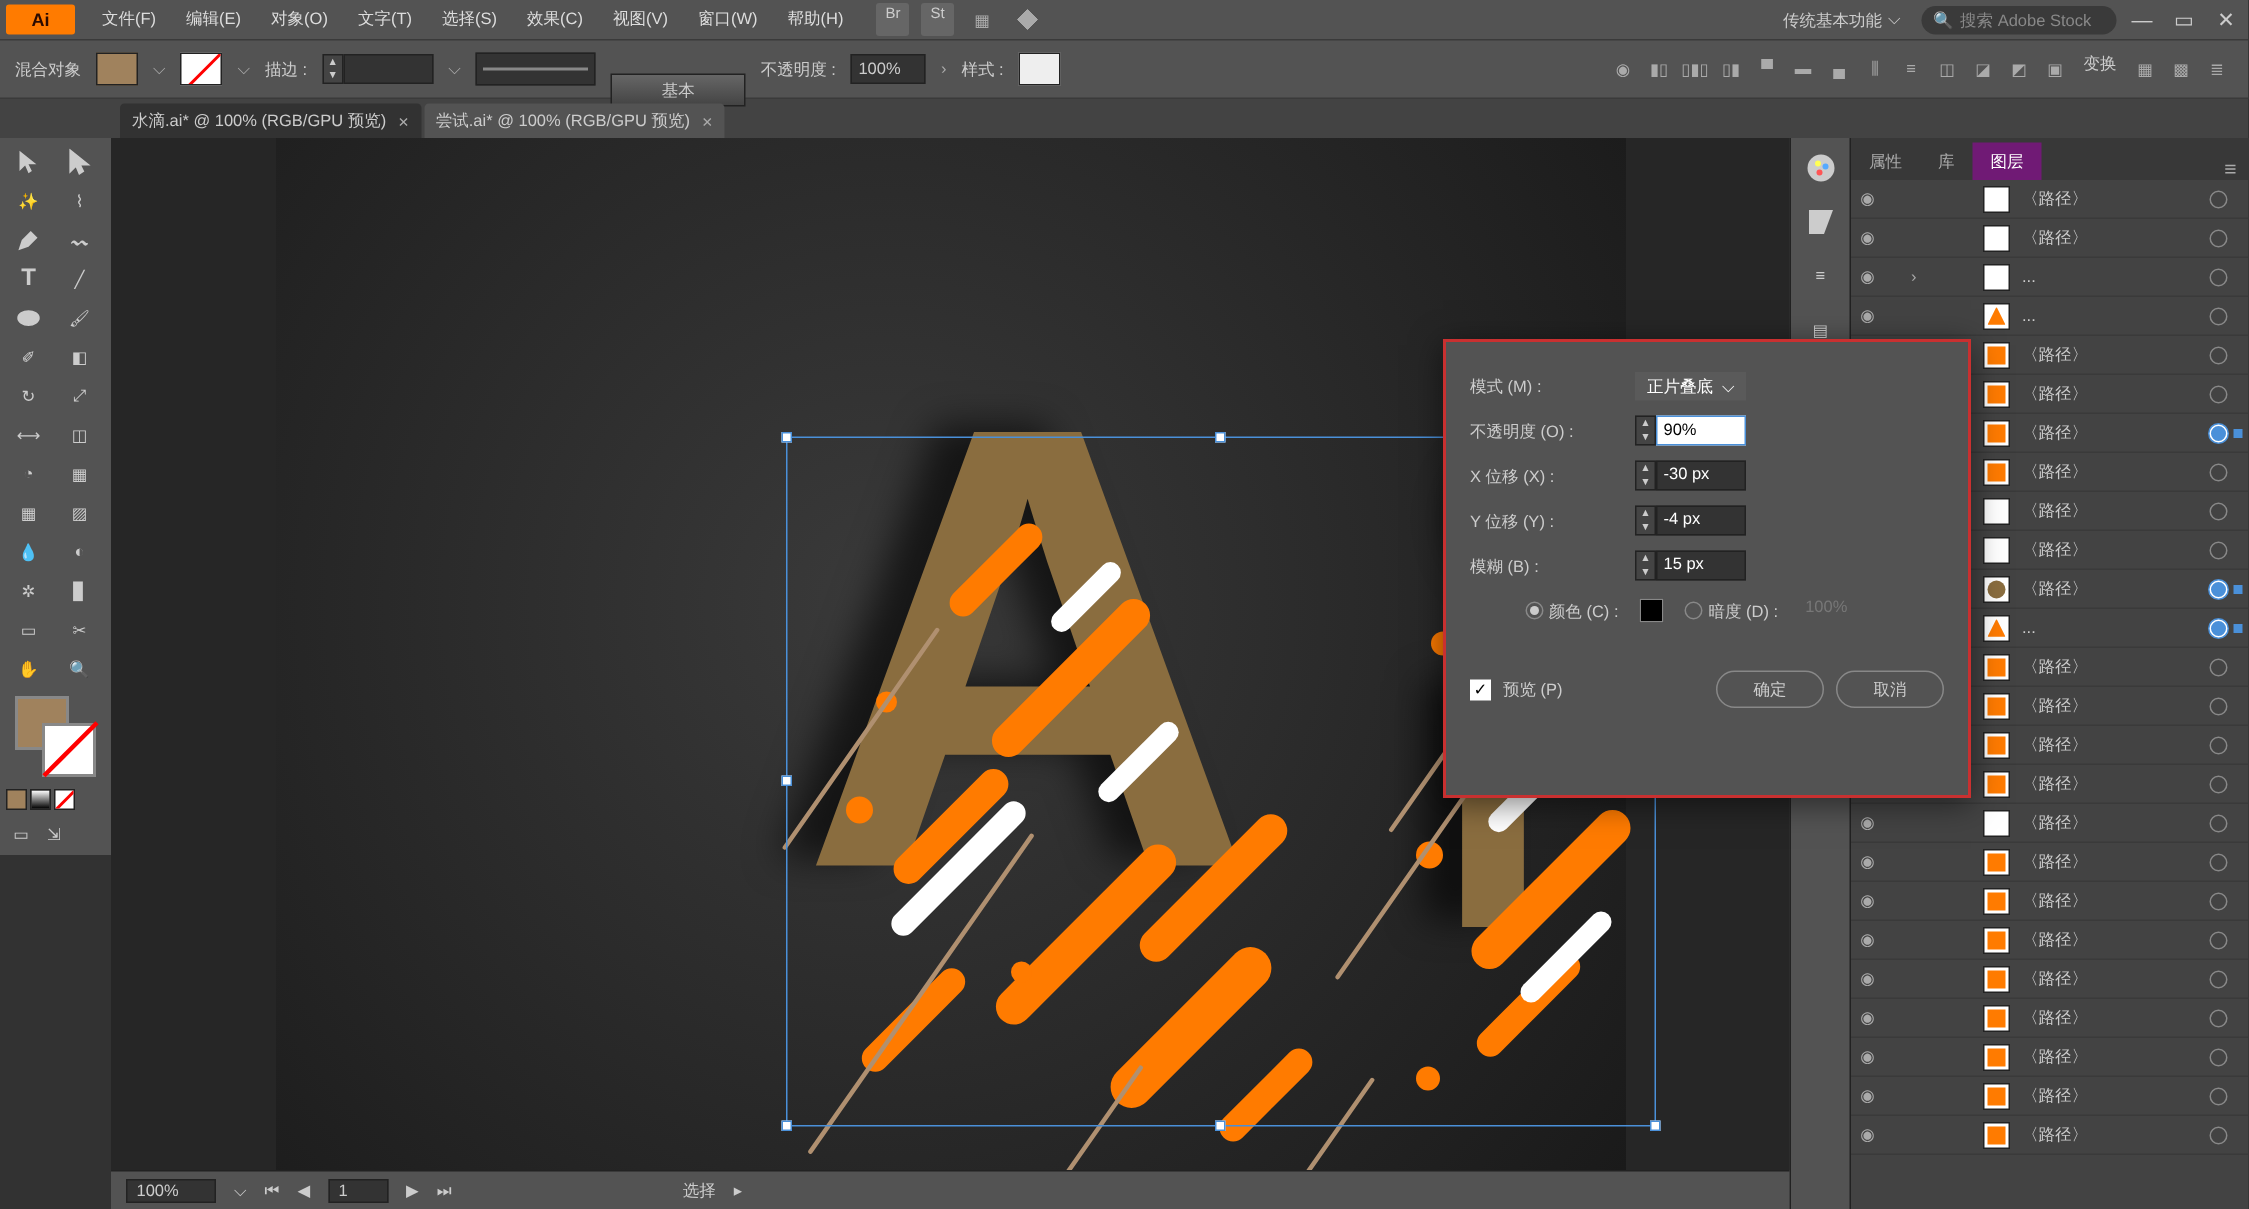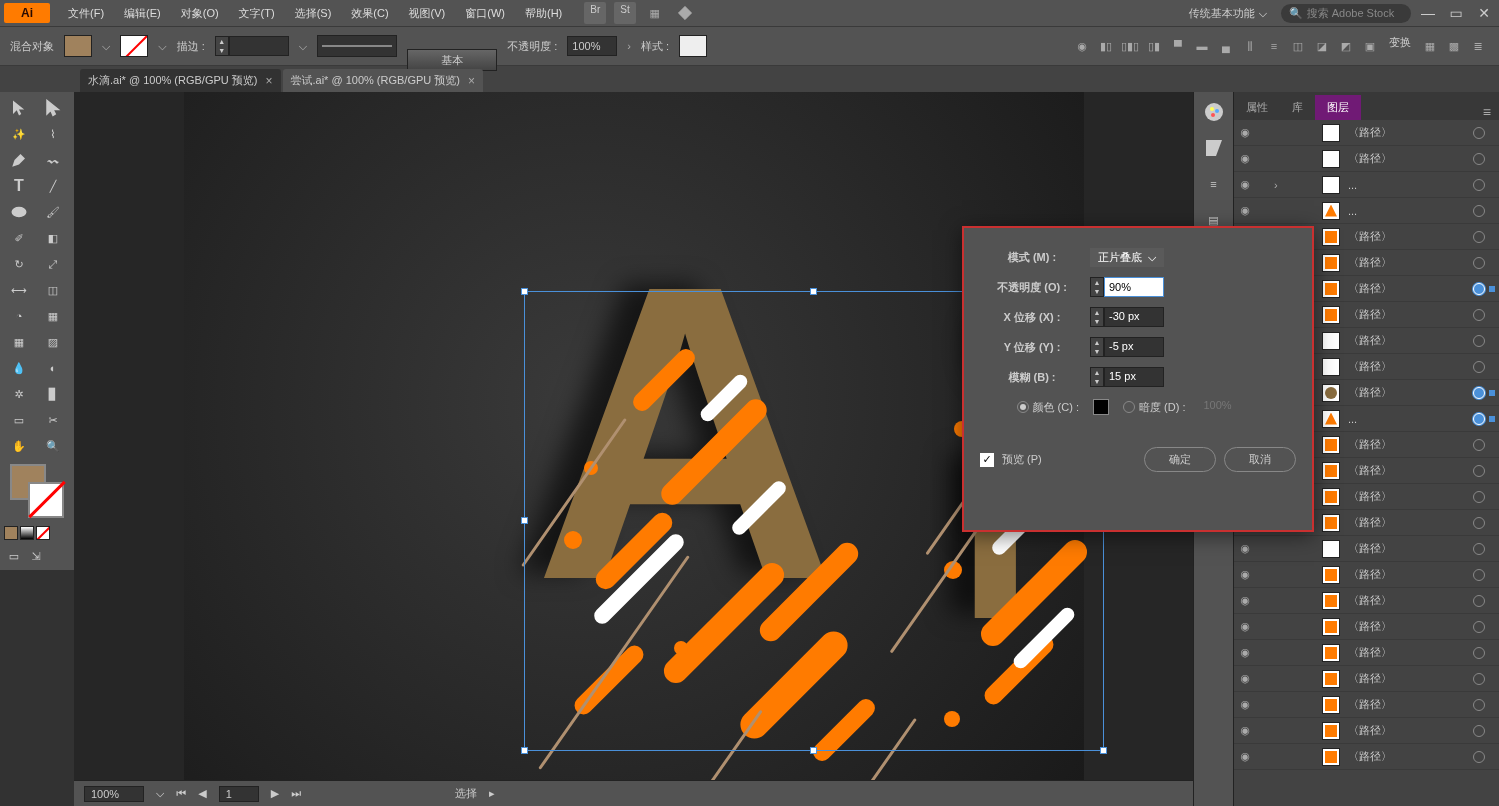--- a/index.html
+++ b/index.html
@@ -81,21 +81,21 @@
 
 
 .statusbar { position:absolute; left:74px; bottom:0; right:306px; height:26px; background:#535353; display:flex; align-items:center; padding:0 10px; gap:12px; color:#ccc; border-top:1px solid #222; }
 .status-input { background:#333; border:1px solid #222; padding:1px 6px; width:60px; }
 
 
 .dialog { position:absolute; top:226px; left:962px; width:352px; height:306px; background:#535353; border:2px solid #c93030; box-shadow: 0 4px 20px rgba(0,0,0,0.5); }
 .dlg-title { background:#f7f7f7; color:#222; padding:4px 8px; font-size:12px; }
 .dlg-body { padding: 20px 16px; }
 .dlg-row { display:flex; align-items:center; margin-bottom:10px; justify-content:flex-start; }
-.dlg-label { width:110px; text-align:center; color:#ccc; padding-right:6px;font-weight:bold; }
+.dlg-label { width:110px; text-align:left; color:#ccc; padding-right:6px; }
 .dlg-select { background:#5a5a5a; padding:2px 8px; color:#fff; display:flex; align-items:center; gap:6px; }
 .dlg-spinner { display:flex; align-items:center; }
 .spinbtns { display:flex; flex-direction:column; background:#444; border:1px solid #222;}
 .spinbtns span { width:12px; height:9px; display:flex; align-items:center; justify-content:center; font-size:7px; color:#ccc; }
 .dlg-input { background:#333; border:1px solid #222; color:#fff; padding:2px 4px; width:60px; height:20px; }
 .dlg-input.focus { background:#fff; color:#000; border:1px solid #4a90d9; }
 .dlg-radio { display:flex; align-items:center; gap:4px; color:#ccc; }
 .radio { width:12px; height:12px; border:1px solid #888; border-radius:50%; display:flex; align-items:center; justify-content:center;}
 .radio.on::after { content:""; width:6px; height:6px; background:#ccc; border-radius:50%; }
 .colorchip { width:16px; height:16px; background:#000; border:1px solid #888; }
@@ -665,21 +665,21 @@
           <div class="dlg-input">-30 px</div>
         </div>
     </div>
     <div class="dlg-row">
       <div class="dlg-label">Y 位移 (Y) :</div>
       <div class="dlg-spinner">
           <span class="spinbtns">
             <span>▲</span>
             <span>▼</span>
           </span>
-          <div class="dlg-input">-5 px</div>
+          <div class="dlg-input">-4 px</div>
         </div>
     </div>
     <div class="dlg-row">
       <div class="dlg-label">模糊 (B) :</div>
       <div class="dlg-spinner">
           <span class="spinbtns">
             <span>▲</span>
             <span>▼</span>
           </span>
           <div class="dlg-input">15 px</div>

